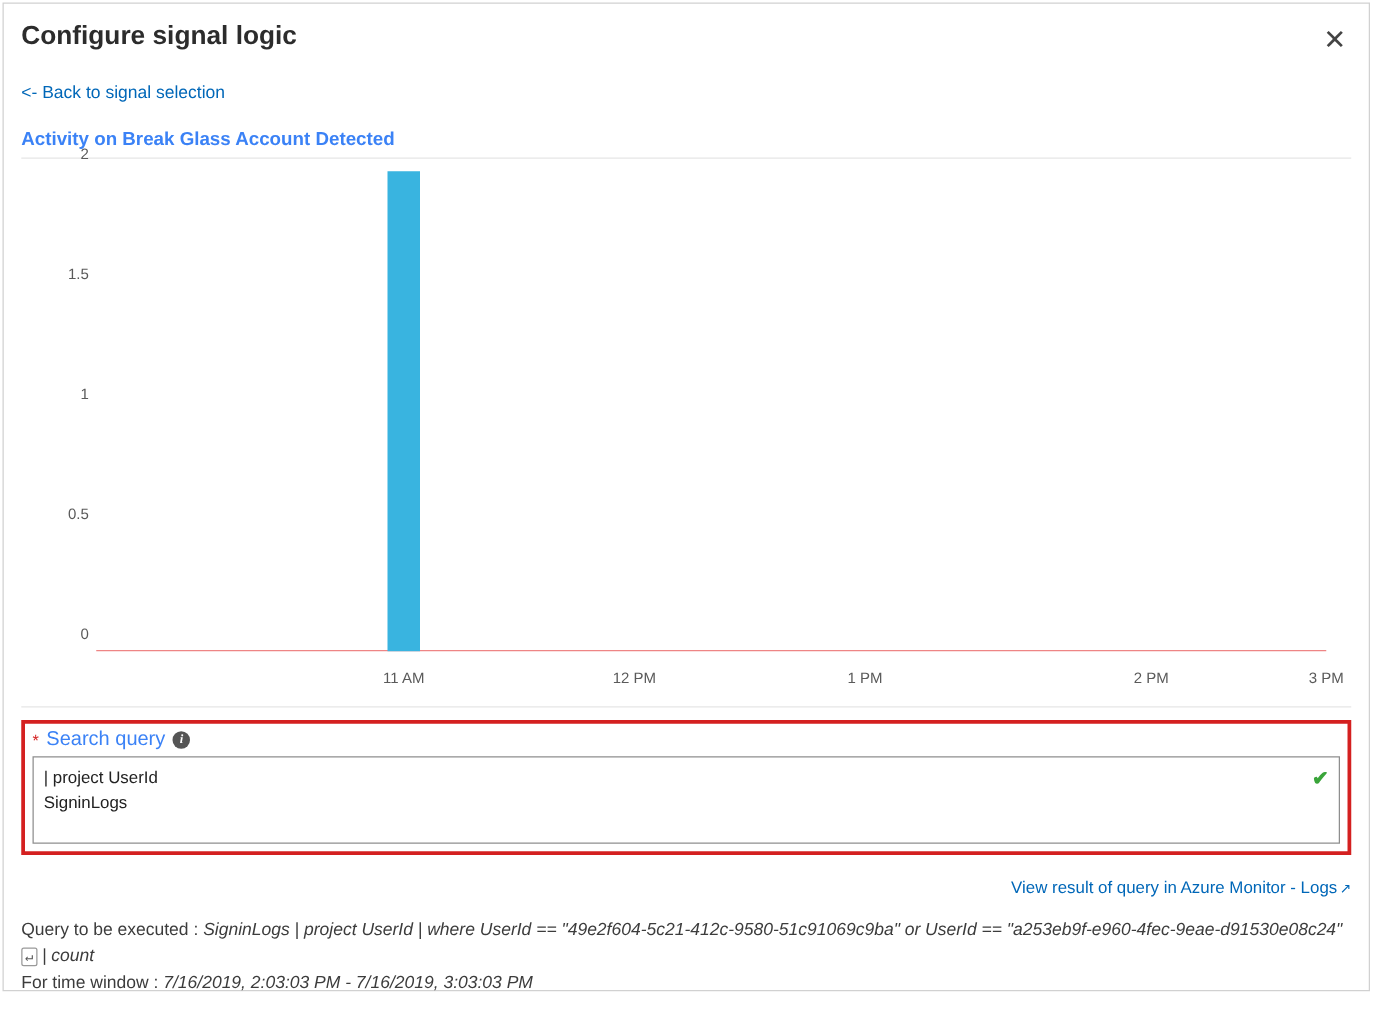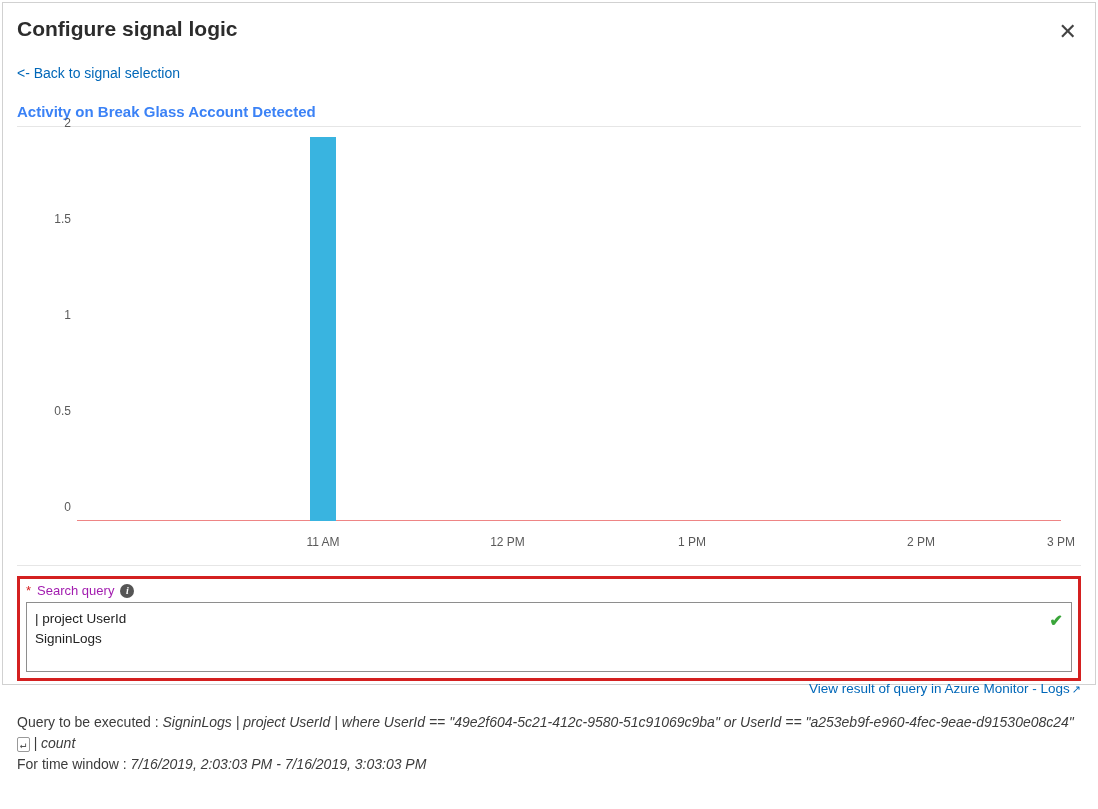--- a/index.html
+++ b/index.html
@@ -12,21 +12,21 @@
     height: 809px;
     background: #fff;
     position: relative;
   }
   .panel {
     border: 1px solid #d1d1d1;
     width: 1094px;
     margin: 2px;
     padding: 10px 14px 10px 14px;
     position: relative;
-    height: 683px;
+    height: 791px;
   }
   .header-row {
     display:flex;
     align-items:center;
     justify-content:space-between;
   }
   .title {
     font-size: 21px;
     font-weight: 600;
     color: #2c2c2c;
@@ -102,21 +102,21 @@
     margin-top: 10px;
     padding: 4px 6px 6px 6px;
   }
   .sq-label-row {
     display:flex;
     align-items:center;
     gap:6px;
     margin-bottom:4px;
   }
   .req-star { color: #d42020; font-size:13px; }
-  .sq-label { color:#a21caf; font-size:13px; }
+  .sq-label { color:#3b82f6; font-size:16px; }
   .info-icon {
     display:inline-flex;
     align-items:center;
     justify-content:center;
     width:14px; height:14px;
     border-radius:50%;
     background:#555;
     color:#fff;
     font-size:10px;
     font-weight:bold;
@@ -137,21 +137,21 @@
   .query-line { white-space: pre-wrap; }
   .check-icon {
     position:absolute;
     top:6px; right:8px;
     color:#3aa53a;
     font-size:16px;
     font-weight:bold;
   }
   .view-link-row {
     text-align:right;
-    margin-top:0;
+    margin-top:18px;
   }
   .view-link {
     color:#0067b8;
     font-size:13.5px;
     cursor:pointer;
   }
   .ext-icon { font-size:11px; margin-left:2px; }
   .footer-text {
     font-size:14px;
     color:#3c3c3c;

